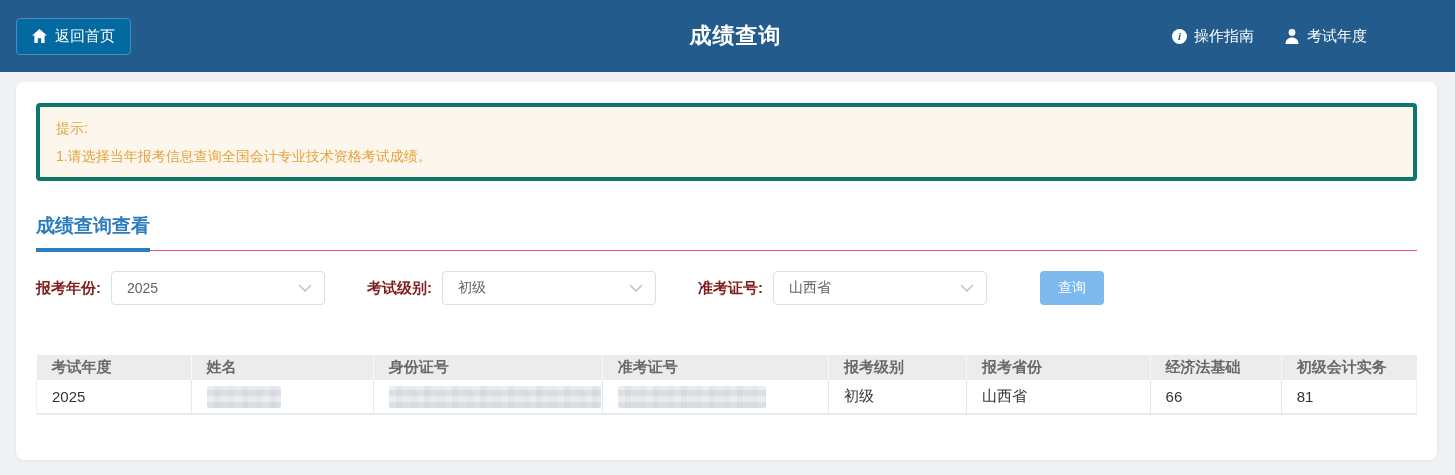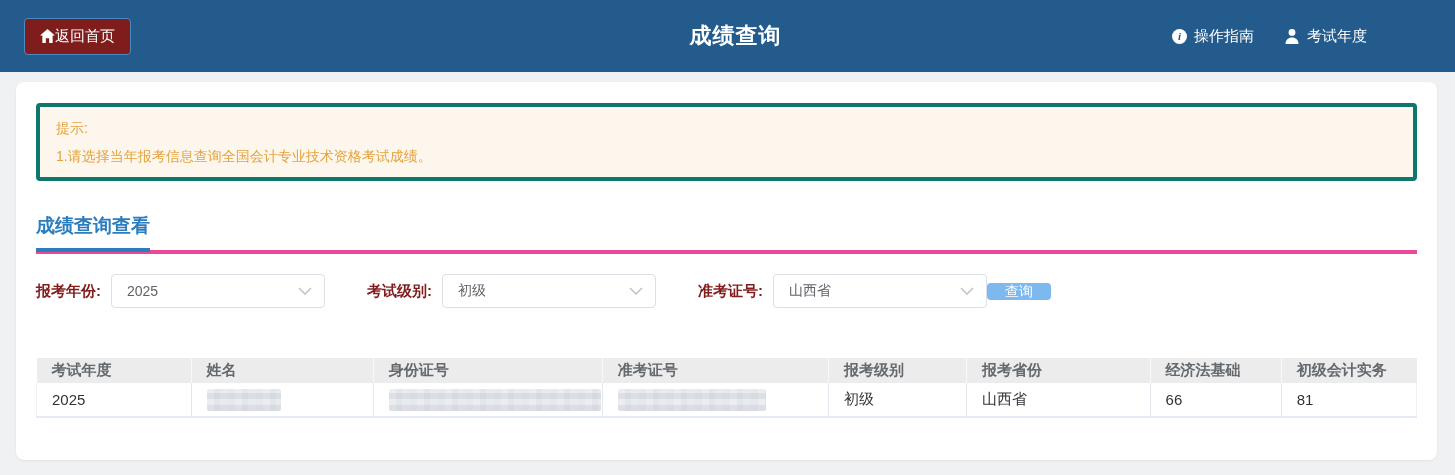--- a/index.html
+++ b/index.html
@@ -8,22 +8,22 @@
     font-family:"Liberation Sans","DejaVu Sans",sans-serif;
     background:#f0f1f2;
     overflow:hidden;
   }
   
   .navbar {
     position:relative; height:72px; background:#235c8c;
     display:flex; align-items:center;
   }
   .home-btn {
-    margin-left:24px; display:flex; align-items:center; gap:0;
-    background:#7f1d1d; border:1px solid #4b8ac1; border-radius:4px;
+    margin-left:16px; display:flex; align-items:center; gap:8px;
+    background:#0369a1; border:1px solid #4b8ac1; border-radius:4px;
     color:#fff; font-size:15px; padding:8px 15px; cursor:pointer;
     font-family:inherit;
   }
   .navbar-title {
     position:absolute; left:16px; right:0; text-align:center;
     color:#fff; font-size:22px; font-weight:bold; letter-spacing:1px;
     pointer-events:none;
   }
   .nav-right {
     margin-left:auto; margin-right:88px; display:flex; align-items:center; gap:30px;
@@ -44,38 +44,38 @@
     margin:10px 18px 0 16px; height:378px; background:#fff;
     border-radius:8px; box-shadow:0 1px 3px rgba(0,0,0,.06);
     padding:21px 20px 0 20px;
   }
   
   .notice {
     background:#fdf6ec; border:4px solid #0f766e; border-radius:4px;
     color:#e3a33f; font-size:14px; line-height:28px; padding:7px 16px;
   }
   
-  .tabs { margin-top:32px; border-bottom:4px solid #ec4899; }
+  .tabs { margin-top:32px; border-bottom:1px solid #ec4899; }
   .tab {
     display:inline-block; color:#2b7dbe; font-size:19px; font-weight:bold;
     padding-bottom:9px; border-bottom:4px solid #2b7dbe; margin-bottom:-2px;
     cursor:pointer;
   }
   
   .form-row { margin-top:20px; display:flex; align-items:center; }
   .field { display:flex; align-items:center; }
   .field + .field { margin-left:42px; }
   .field-label { font-size:15px; font-weight:bold; color:#7f1d1d; margin-right:10px; white-space:nowrap; }
   .select {
     width:214px; height:34px; border:1px solid #dcdfe6; border-radius:4px;
     background:#fff; display:flex; align-items:center; justify-content:space-between;
     padding:0 12px 0 15px; font-size:14px; color:#606266; cursor:pointer;
   }
   .query-btn {
-    width:64px; height:17px; background:#7db8ef;
+    margin-left:53px; width:64px; height:34px; background:#7db8ef;
     border:none; border-radius:4px; color:#fff; font-size:14px; cursor:pointer;
     font-family:inherit;
   }
   
   .result-table { margin-top:50px; width:100%; border-collapse:collapse; table-layout:fixed; }
   .result-table th {
     background:#ececec; height:25px; text-align:left; padding:0 0 0 15px;
     font-size:15px; font-weight:bold; color:#64696e;
     border-right:1px solid #f9f9f9;
   }

